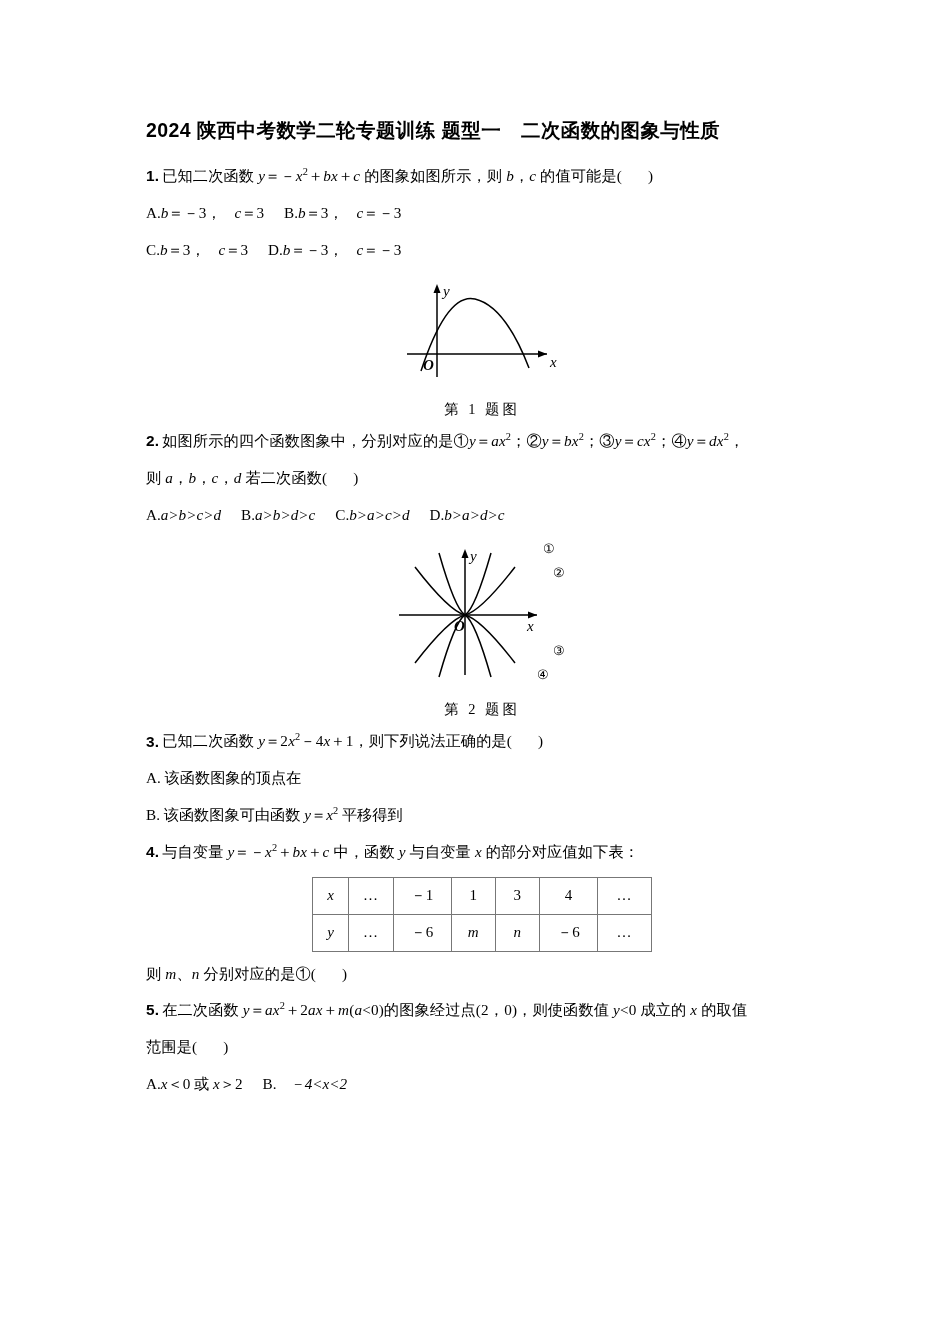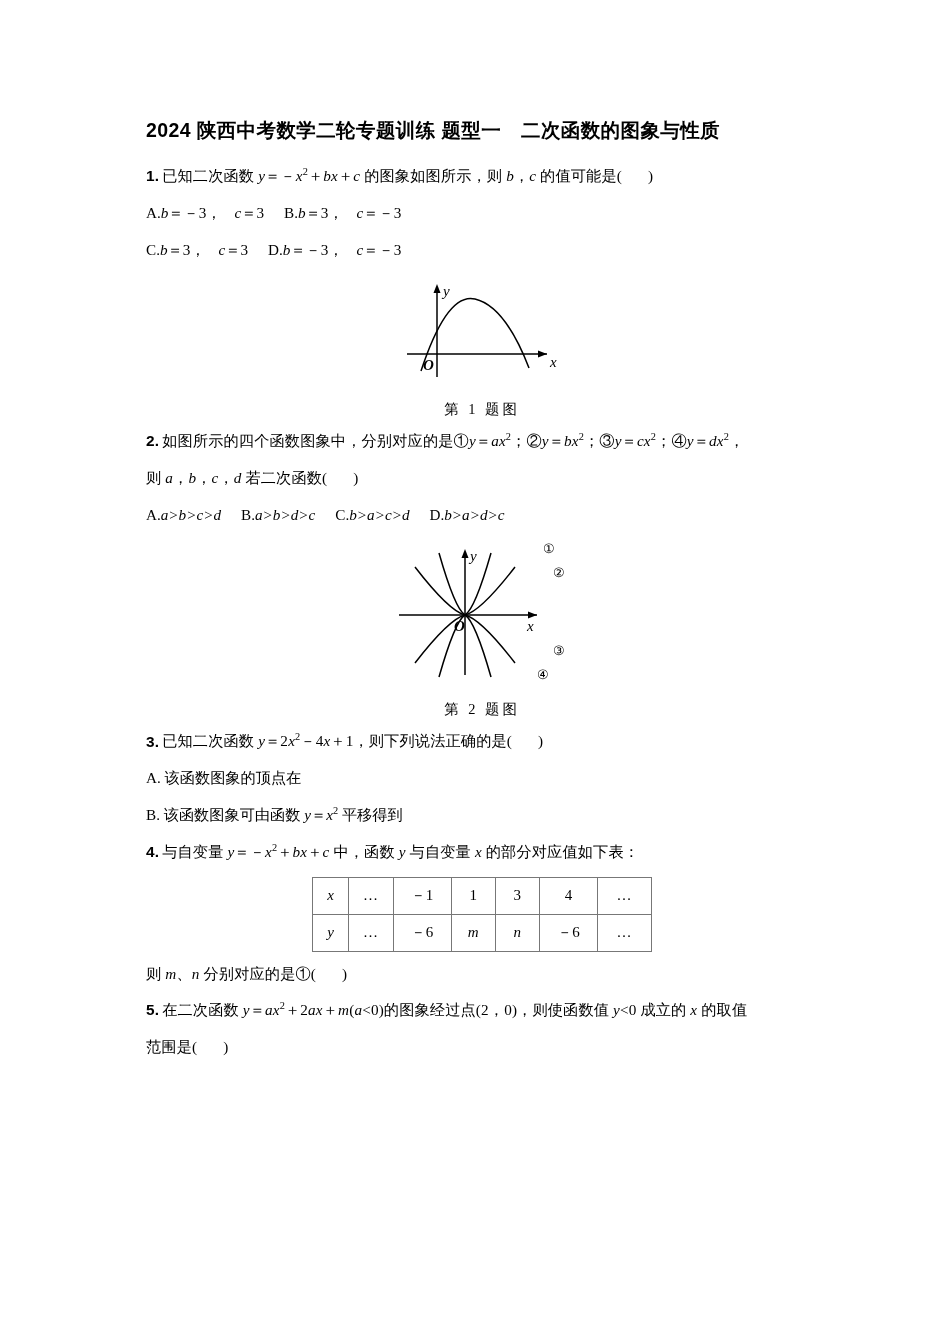--- a/index.html
+++ b/index.html
@@ -239,15 +239,18 @@
 
 
     <div class="qline">
       <span class="qnum">5.</span><span>在二次函数 </span><span class="mi">y</span><span>＝</span><span class="mi">ax</span><span class="supn">2</span><span>＋2</span><span class="mi">ax</span><span>＋</span><span class="mi">m</span><span>(</span><span class="mi">a</span><span>&lt;0)的图象经过点(2，0)，则使函数值 </span><span class="mi">y</span><span>&lt;0 成立的 </span><span class="mi">x</span><span> 的取值</span>
     </div>
 
     <div class="qline">
       <span>范围是(</span><span class="gap"></span><span>)</span>
     </div>
 
+    <div class="opt-line">
+      <span>A.</span><span class="mi">x</span><span>＜0 或 </span><span class="mi">x</span><span>＞2</span><span class="spw"></span><span>B.</span><span class="sp"></span><span class="mi">－4&lt;x&lt;2</span>
+    </div>
 
   </div>
 </div>
 
 </body></html>

